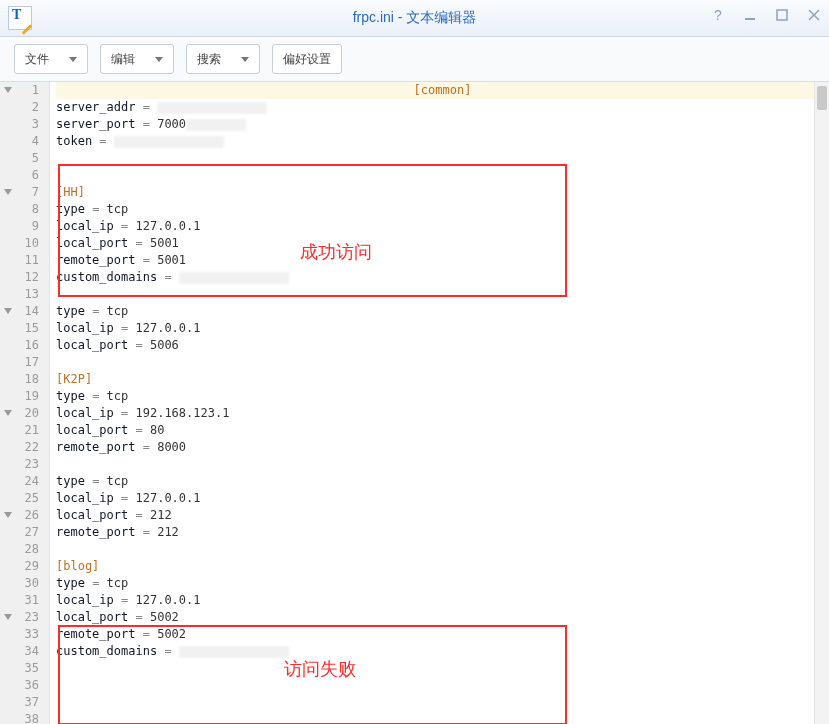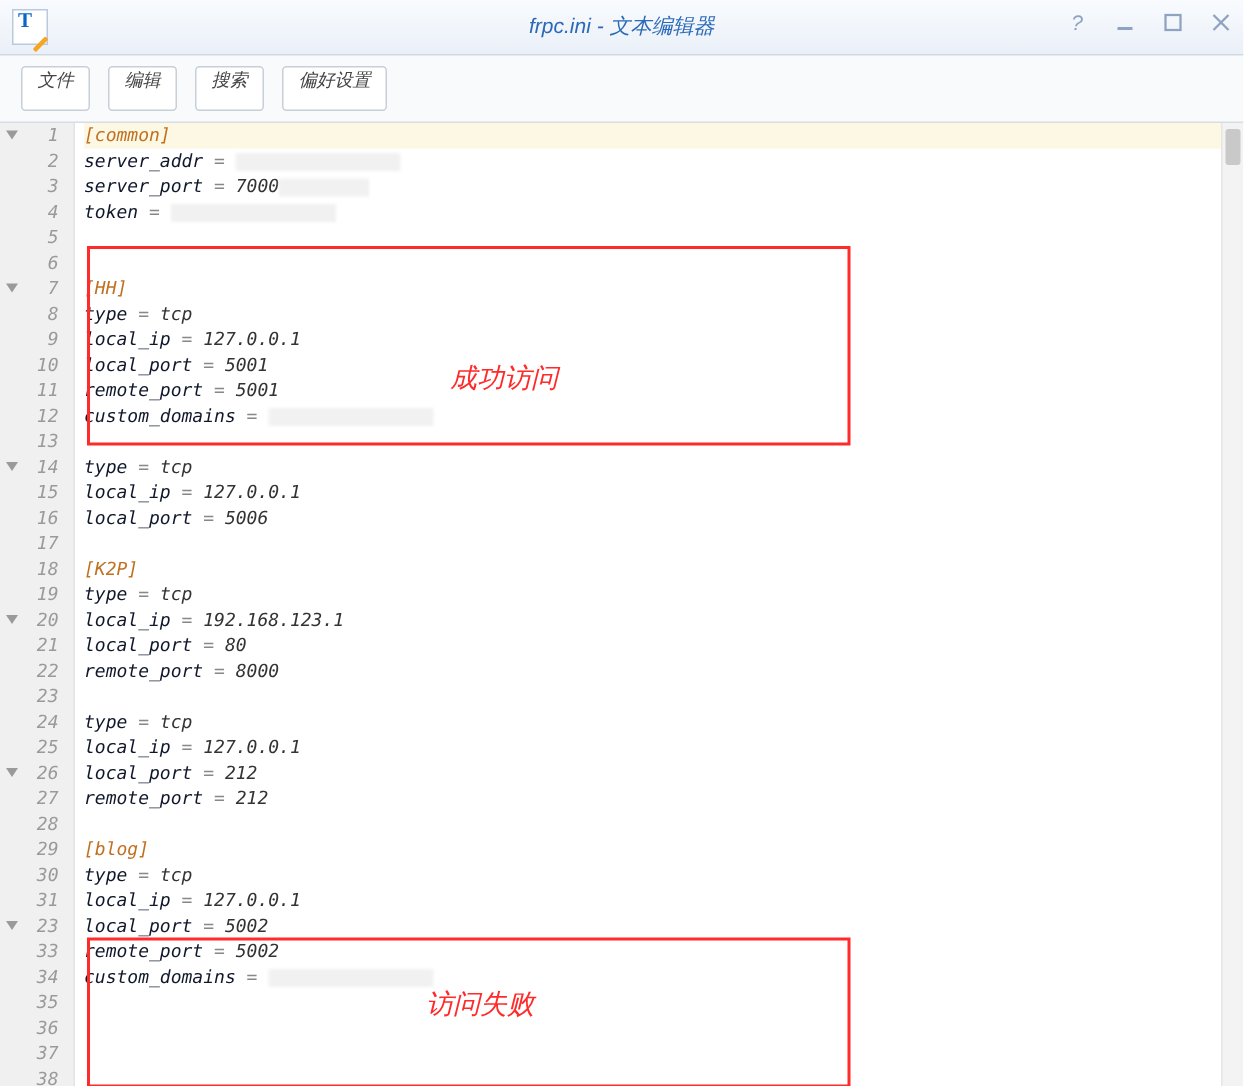--- a/index.html
+++ b/index.html
@@ -1,34 +1,34 @@
 <!DOCTYPE html>
 <html><head>
 <meta charset="utf-8">
 <style>
   html,body{margin:0;padding:0;font-family:"Microsoft YaHei",Arial,sans-serif;font-size:12px;background:#fff;color:#333;}
-  .window{width:829px;height:724px;box-sizing:border-box;position:relative;border:0px solid #ccc;background:#fff;font-style:italic;}
+  .window{width:829px;height:724px;box-sizing:border-box;position:relative;border:0px solid #ccc;background:#fff;}
   .titlebar{height:36px;background:linear-gradient(#f9fbfe,#eaf0f8);border-bottom:1px solid #d0d7e1;display:flex;align-items:center;position:relative;}
   .app-icon{width:22px;height:22px;margin:0 8px 0 8px;display:inline-block;border:1px solid #b9c9df;background:#fff;position:relative;}
   .app-icon::before{content:"T";position:absolute;left:3px;top:1px;font:bold 14px/1 Georgia,serif;color:#0a67c9;}
   .app-icon .pencil{position:absolute;right:-2px;bottom:-2px;width:12px;height:3px;background:#f5a623;transform:rotate(-45deg);border-radius:1px;}
   .title-text{position:absolute;left:0;right:0;text-align:center;color:#2a6ab8;font-size:14px;pointer-events:none;}
   .win-controls{position:absolute;right:6px;top:6px;display:flex;gap:14px;align-items:center;color:#8ea3bf;}
   .win-controls span{width:18px;height:18px;display:flex;align-items:center;justify-content:center;font-size:14px;}
   .win-controls span svg{display:block}
   .menubar{height:44px;border-bottom:1px solid #d8dde4;background:#f9fafc;display:flex;align-items:center;gap:12px;padding:0 14px;}
-  .btn{border:1px solid #c7cfd9;background:#fff;border-radius:3px;height:28px;padding:0 10px;display:flex;align-items:center;gap:20px;color:#444;cursor:pointer;flex-direction:column;}
+  .btn{border:1px solid #c7cfd9;background:#fff;border-radius:3px;height:28px;padding:0 10px;display:flex;align-items:center;gap:20px;color:#444;cursor:pointer;}
   .btn .caret{width:0;height:0;border-left:4px solid transparent;border-right:4px solid transparent;border-top:5px solid #777;}
   .editor{position:relative;height:calc(724px - 36px - 44px);display:flex;background:#fff;}
   .gutter{width:50px;background:#f0f0f0;border-right:1px solid #e3e3e3;color:#9a9a9a;text-align:right;font-family:Consolas,Menlo,monospace;font-size:12px;line-height:17px;padding-top:0;box-sizing:border-box;user-select:none;}
   .gutter .ln{height:17px;padding-right:10px;position:relative;}
   .gutter .ln.fold::before{content:"";position:absolute;left:4px;top:5px;border-left:4px solid transparent;border-right:4px solid transparent;border-top:6px solid #9a9a9a;}
   .code{flex:1;position:relative;font-family:Consolas,Menlo,monospace;font-size:12px;line-height:17px;padding-left:6px;overflow:hidden;}
   .line{height:17px;white-space:pre;}
-  .line.hl{background:#fcf8e3;}
+  .line.hl{background:#fcf8e3;text-align:center;}
   .kw{color:#c07020;} 
   .key{color:#0f172a;}
   .op{color:#888;}
   .redact{display:inline-block;width:60px;height:12px;background:#f1f1f1;vertical-align:middle;filter:blur(1px);}
   .redact.lg{width:110px;}
   .annot{position:absolute;border:2px solid #ff2a2a;pointer-events:none;}
   .annot-label{position:absolute;color:#ff2a2a;font-size:18px;font-family:"Microsoft YaHei",sans-serif;pointer-events:none;}
   .scrollbar{position:absolute;right:0;top:0;bottom:0;width:14px;background:#f3f3f3;border-left:1px solid #e6e6e6;}
   .scrollbar .thumb{position:absolute;left:2px;right:2px;top:4px;height:24px;background:#c9c9c9;border-radius:2px;}
 </style>

